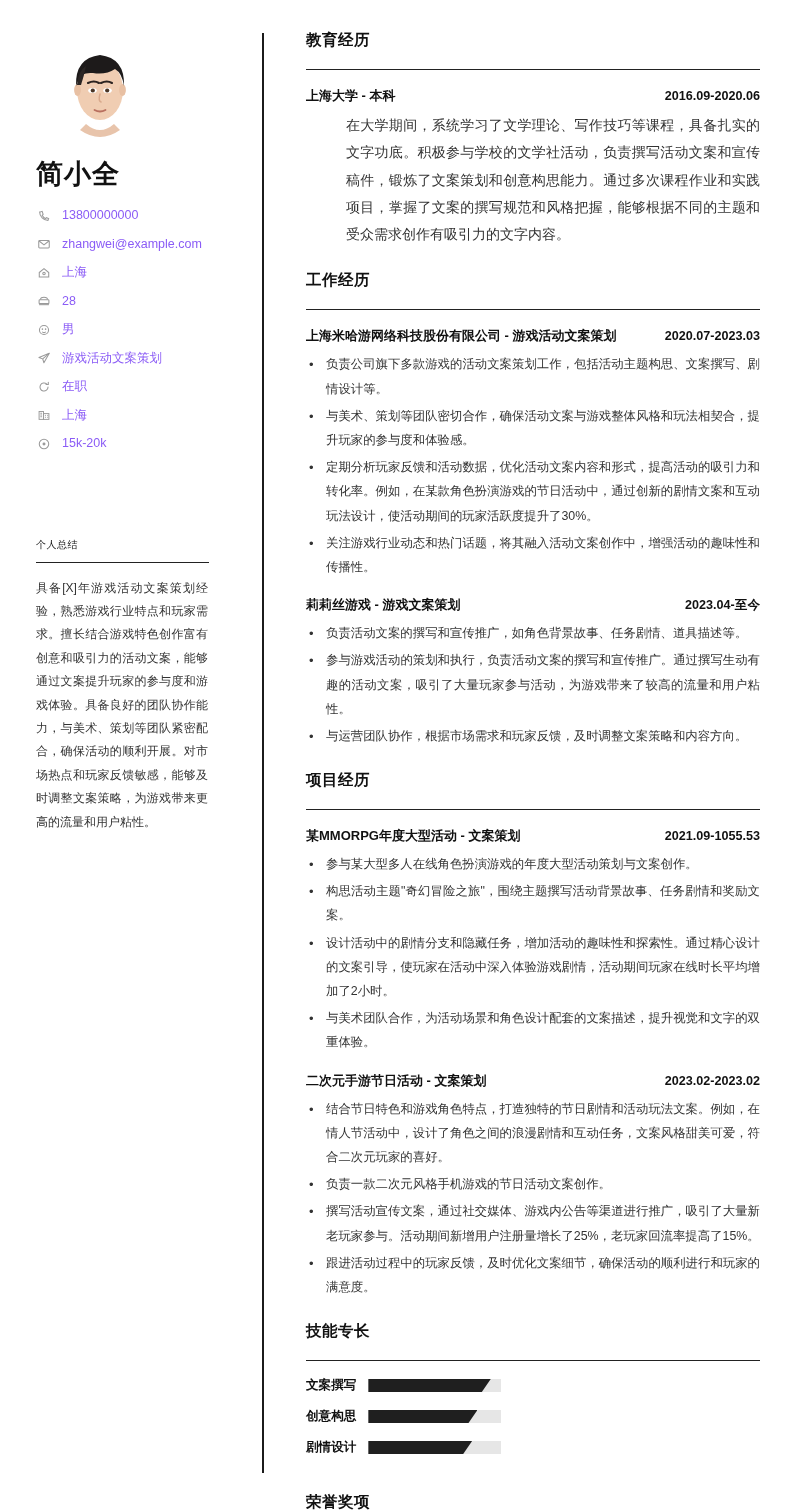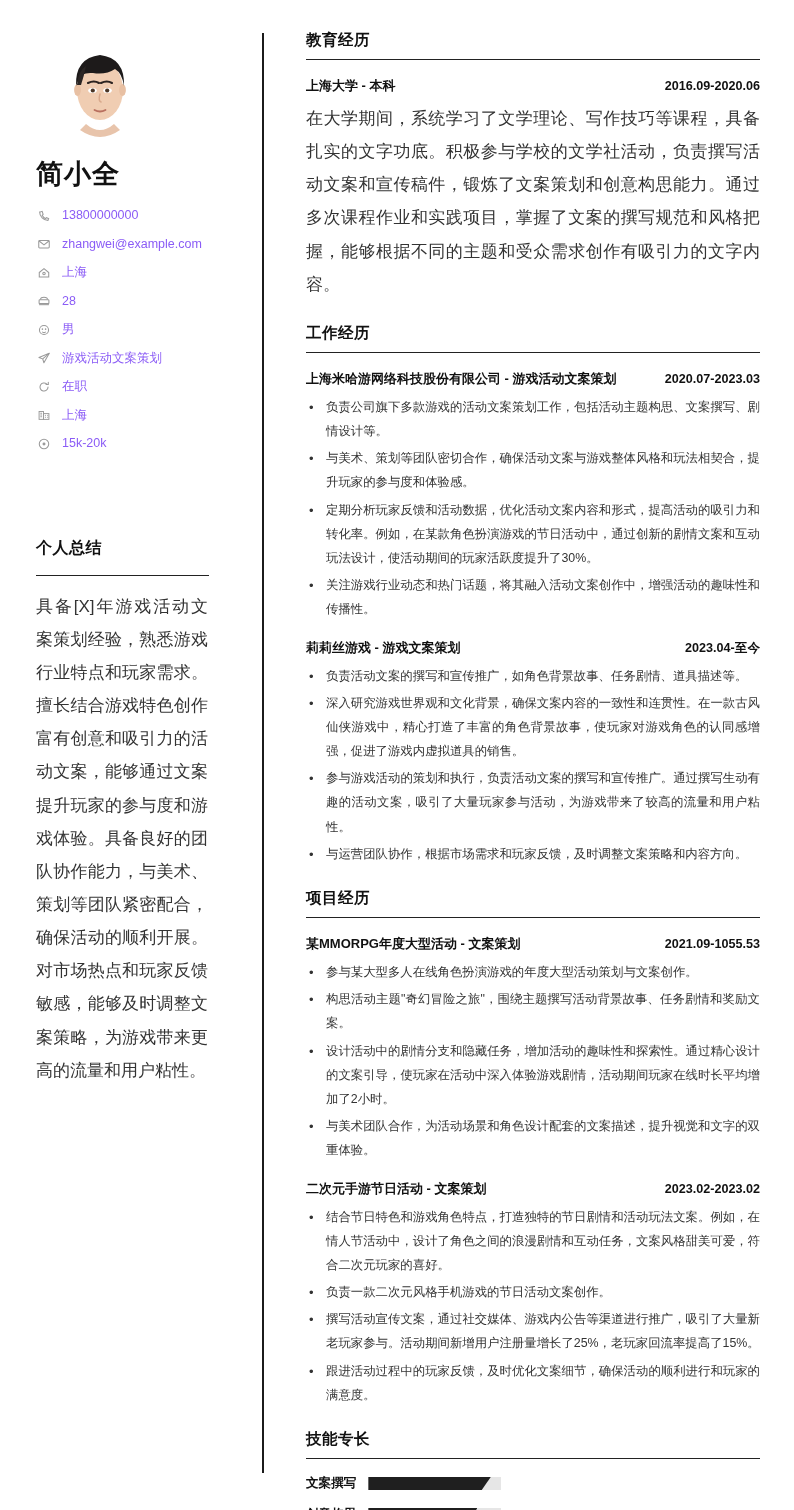--- a/index.html
+++ b/index.html
@@ -84,49 +84,49 @@
     align-items: center;
     justify-content: center;
     color: #9a9a9a;
   }
   .contact-icon svg { display: block; }
 
   .side-section {
     margin-top: 86px;
   }
   .side-heading {
-    font-size: 16px;
-    font-weight: bold;
-    color: #111111;
-    padding-bottom: 16px;
+    font-size: 10px;
+    font-weight: normal;
+    color: #111111;
+    padding-bottom: 10px;
     border-bottom: 1.6px solid #222222;
     width: 173px;
     letter-spacing: 0.5px;
   }
   .side-body {
-    font-size: 17px;
+    font-size: 12px;
     line-height: 1.95;
     color: #333333;
     margin-top: 14px;
     width: 172px;
     text-align: justify;
   }
 
   
   .main {
     flex: 1;
     box-sizing: border-box;
     padding: 30px 34px 0 44px;
   }
   .section { margin-bottom: 22px; }
   .section-heading {
     font-size: 15.5px;
     font-weight: bold;
     color: #111111;
-    padding-bottom: 8px;
+    padding-bottom: 18px;
     border-bottom: 1.6px solid #222222;
     letter-spacing: 0.5px;
   }
   .entry { margin-top: 17px; }
   .entry-head {
     display: flex;
     justify-content: space-between;
     align-items: baseline;
     margin-bottom: 7px;
   }
@@ -135,24 +135,25 @@
     font-weight: bold;
     color: #111111;
   }
   .entry-date {
     font-size: 12.6px;
     font-weight: bold;
     color: #111111;
     white-space: nowrap;
   }
   .entry-desc {
-    font-size: 17px;
+    font-size: 14px;
     line-height: 1.95;
     color: #333333;
     text-align: justify;
+    margin-left: 40px;
   }
   .bullets {
     margin: 0;
     padding: 0;
     list-style: none;
   }
   .bullet {
     position: relative;
     padding-left: 20px;
     font-size: 12.4px;
@@ -410,21 +411,20 @@
         </ul>
       </div>
 
       <div class="entry">
         <div class="entry-head">
           <span class="entry-title">莉莉丝游戏 - 游戏文案策划</span>
           <span class="entry-date">2023.04-至今</span>
         </div>
         <ul class="bullets">
           <li class="bullet">负责活动文案的撰写和宣传推广，如角色背景故事、任务剧情、道具描述等。</li>
-          <li class="bullet">深入研究游戏世界观和文化背景，确保文案内容的一致性和连贯性。在一款古风仙侠游戏中，精心打造了丰富的角色背景故事，使玩家对游戏角色的认同感增强，促进了游戏内虚拟道具的销售。</li>
           <li class="bullet">参与游戏活动的策划和执行，负责活动文案的撰写和宣传推广。通过撰写生动有趣的活动文案，吸引了大量玩家参与活动，为游戏带来了较高的流量和用户粘性。</li>
           <li class="bullet">与运营团队协作，根据市场需求和玩家反馈，及时调整文案策略和内容方向。</li>
         </ul>
       </div>
     </section>
 
     <section class="section">
       <div class="section-heading">项目经历</div>
 
       <div class="entry">

